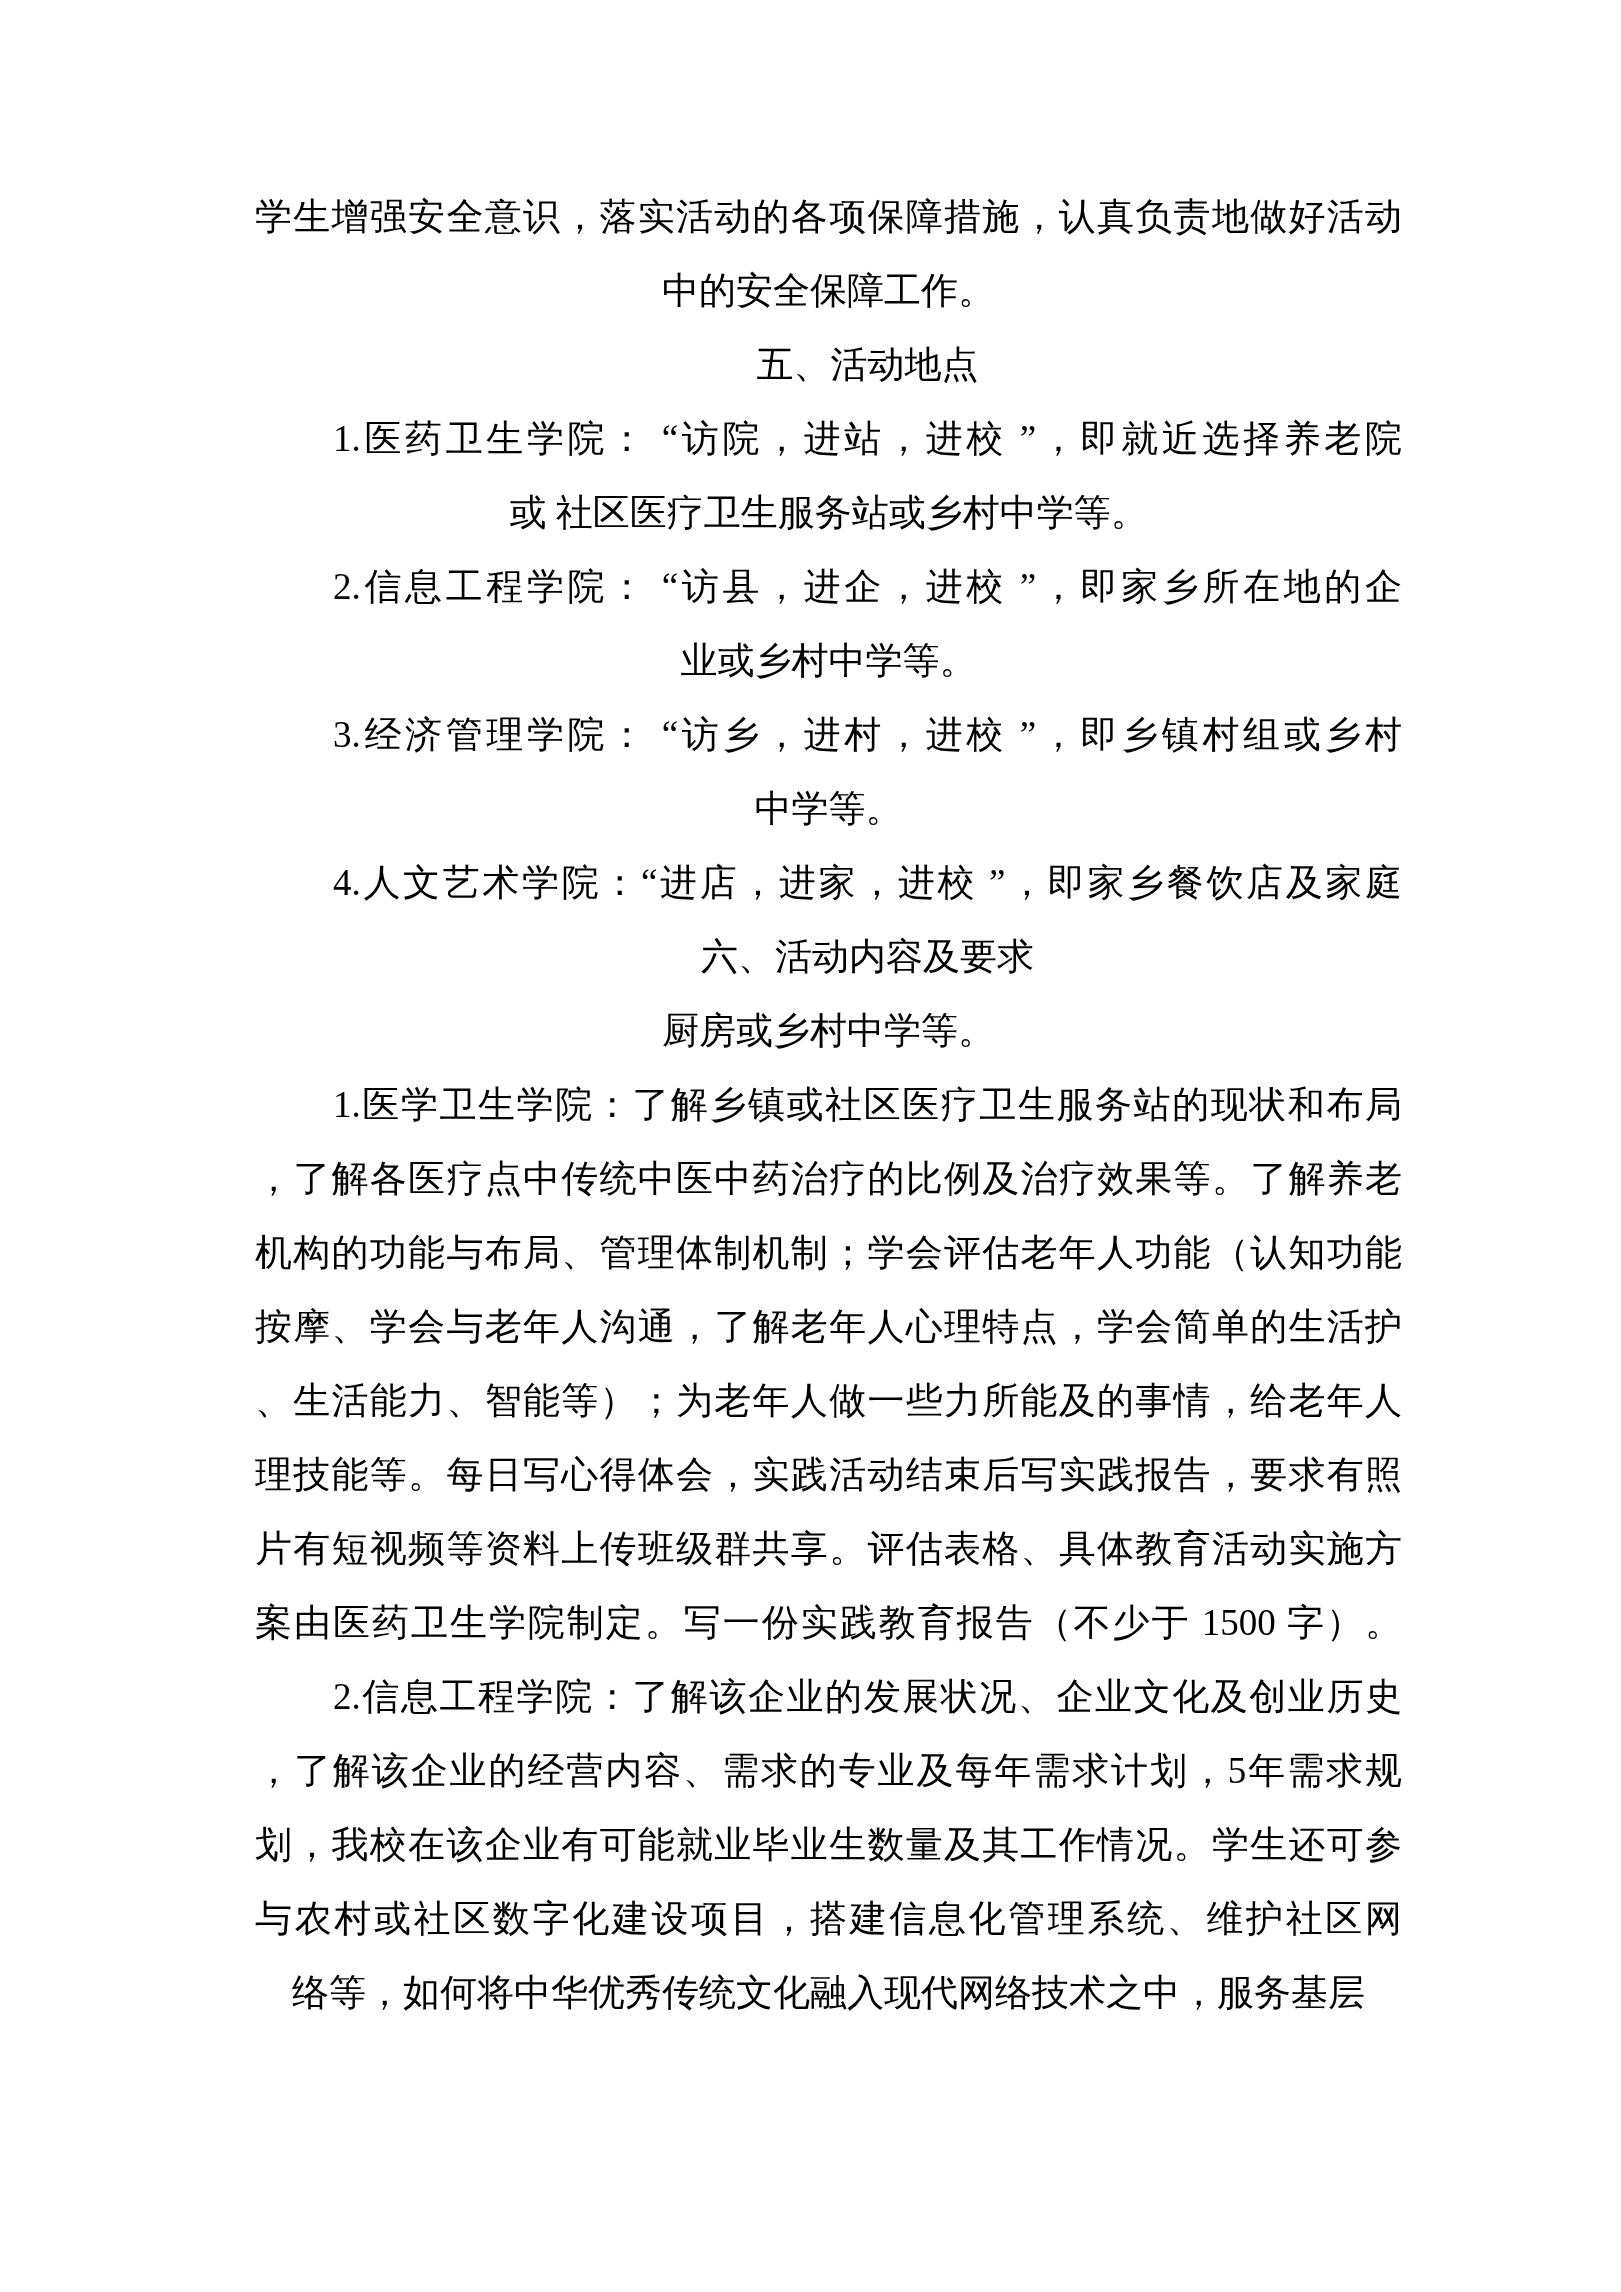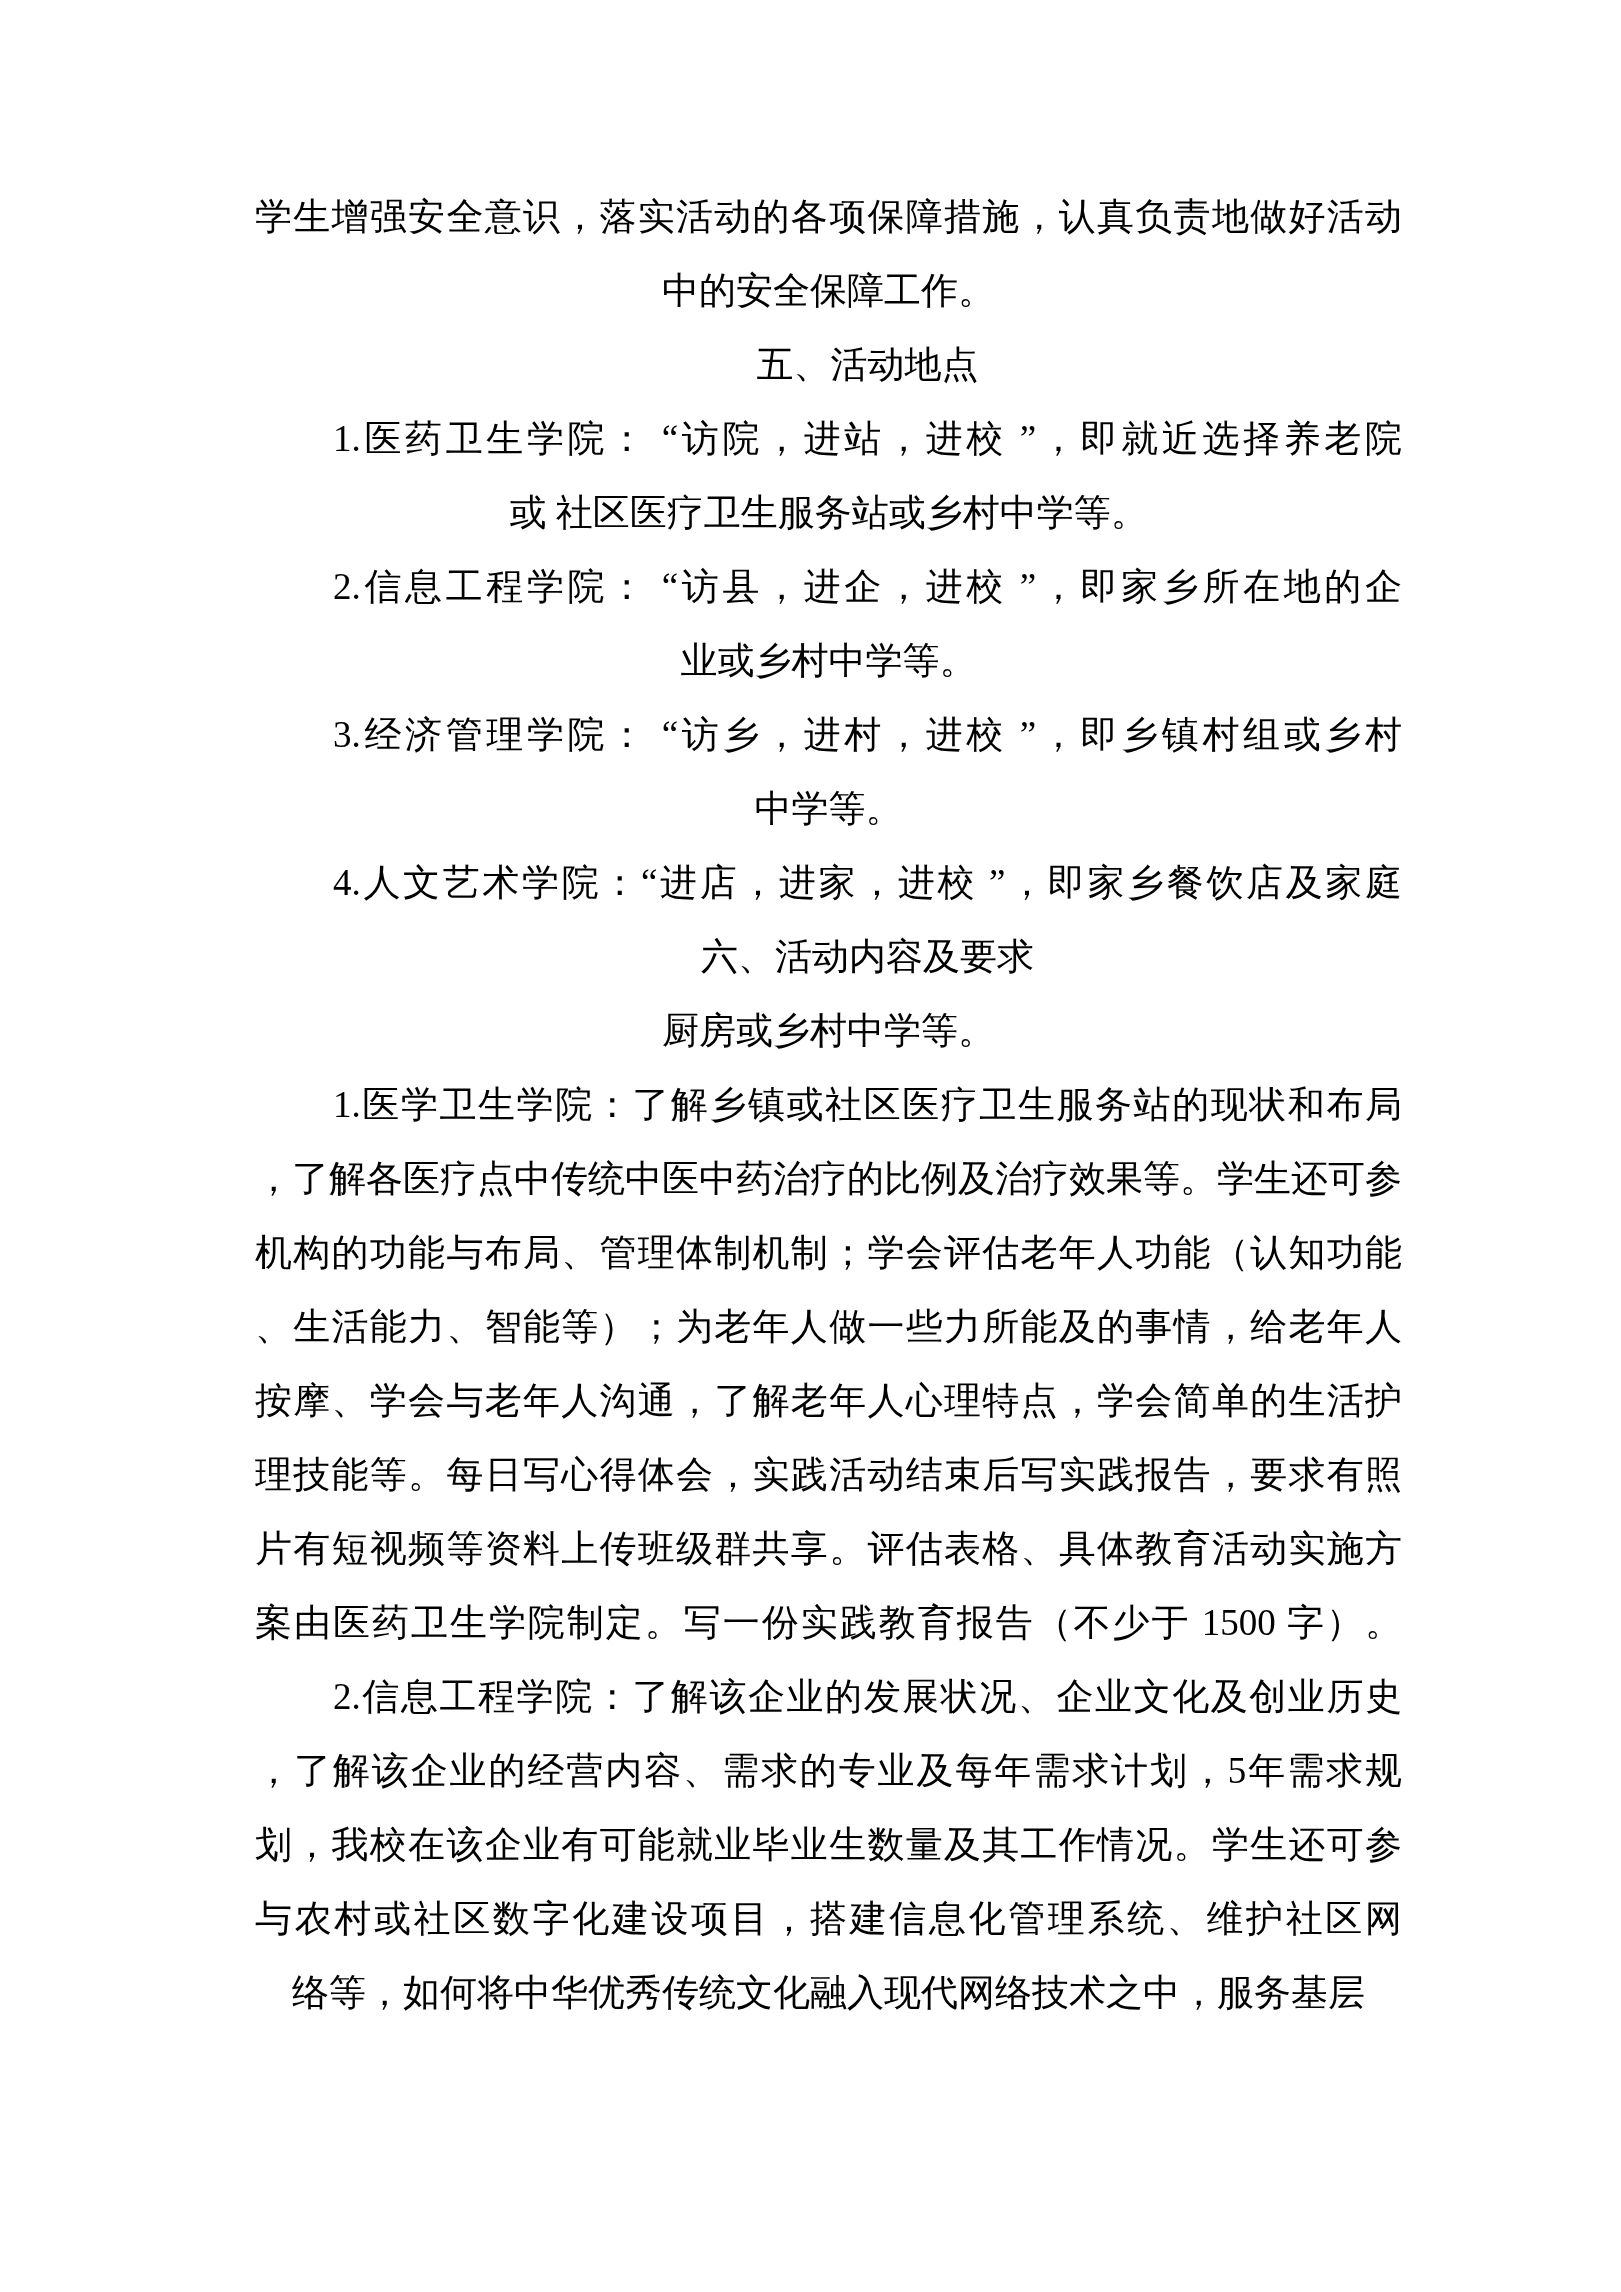--- a/index.html
+++ b/index.html
@@ -52,24 +52,24 @@
     <div class="line indent fill">1.医药卫生学院： “访院，进站，进校 ”，即就近选择养老院</div>
     <div class="line">或 社区医疗卫生服务站或乡村中学等。</div>
     <div class="line indent fill">2.信息工程学院： “访县，进企，进校 ”，即家乡所在地的企</div>
     <div class="line">业或乡村中学等。</div>
     <div class="line indent fill">3.经济管理学院： “访乡，进村，进校 ”，即乡镇村组或乡村</div>
     <div class="line">中学等。</div>
     <div class="line indent fill">4.人文艺术学院：“进店，进家，进校 ”，即家乡餐饮店及家庭</div>
     <div class="line indent">六、活动内容及要求</div>
     <div class="line">厨房或乡村中学等。</div>
     <div class="line indent fill">1.医学卫生学院：了解乡镇或社区医疗卫生服务站的现状和布局</div>
-    <div class="line fill">，了解各医疗点中传统中医中药治疗的比例及治疗效果等。学生还可参</div>
+    <div class="line fill">，了解各医疗点中传统中医中药治疗的比例及治疗效果等。了解养老</div>
     <div class="line fill">机构的功能与布局、管理体制机制；学会评估老年人功能（认知功能</div>
+    <div class="line fill">按摩、学会与老年人沟通，了解老年人心理特点，学会简单的生活护</div>
     <div class="line fill">、生活能力、智能等）；为老年人做一些力所能及的事情，给老年人</div>
-    <div class="line fill">按摩、学会与老年人沟通，了解老年人心理特点，学会简单的生活护</div>
     <div class="line fill">理技能等。每日写心得体会，实践活动结束后写实践报告，要求有照</div>
     <div class="line fill">片有短视频等资料上传班级群共享。评估表格、具体教育活动实施方</div>
     <div class="line fill">案由医药卫生学院制定。写一份实践教育报告（不少于 1500 字）。</div>
     <div class="line indent fill">2.信息工程学院：了解该企业的发展状况、企业文化及创业历史</div>
     <div class="line fill">，了解该企业的经营内容、需求的专业及每年需求计划，5年需求规</div>
     <div class="line fill">划，我校在该企业有可能就业毕业生数量及其工作情况。学生还可参</div>
     <div class="line fill">与农村或社区数字化建设项目，搭建信息化管理系统、维护社区网</div>
     <div class="line">络等，如何将中华优秀传统文化融入现代网络技术之中，服务基层</div>
   </div>
 </div>

